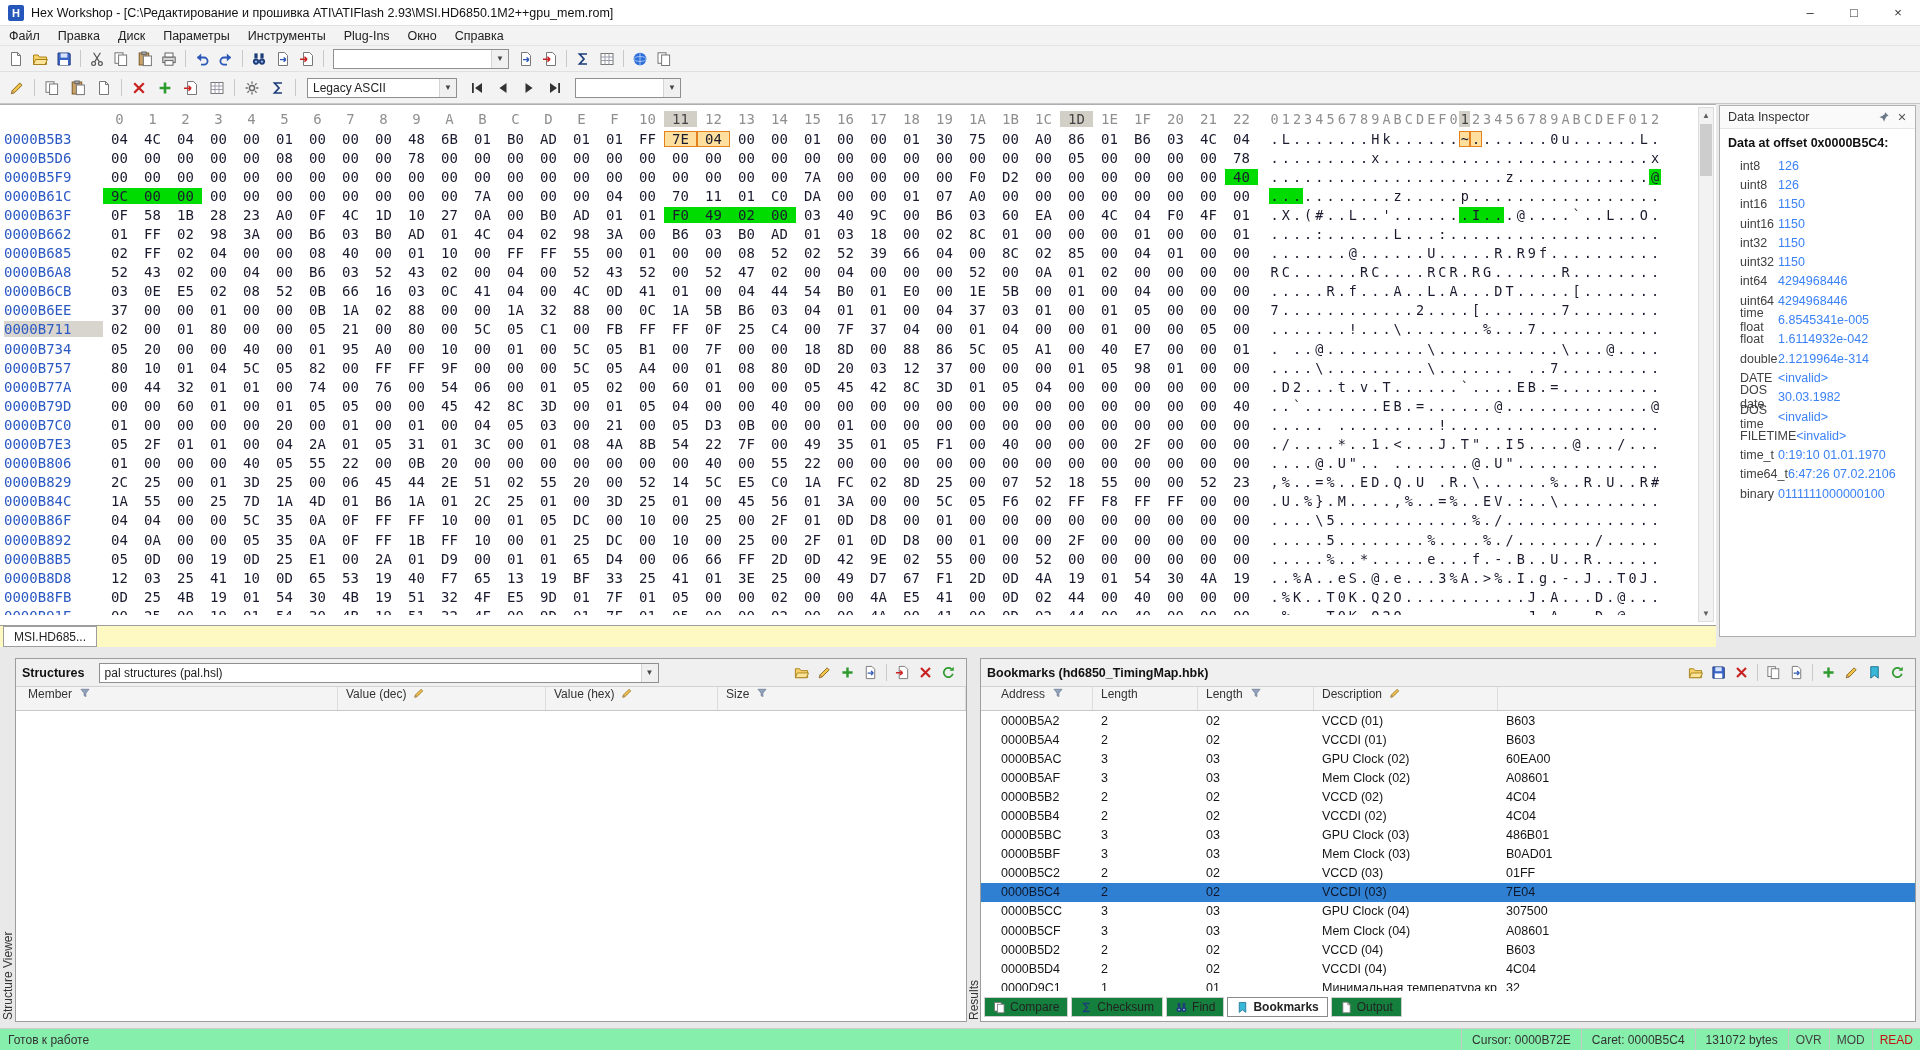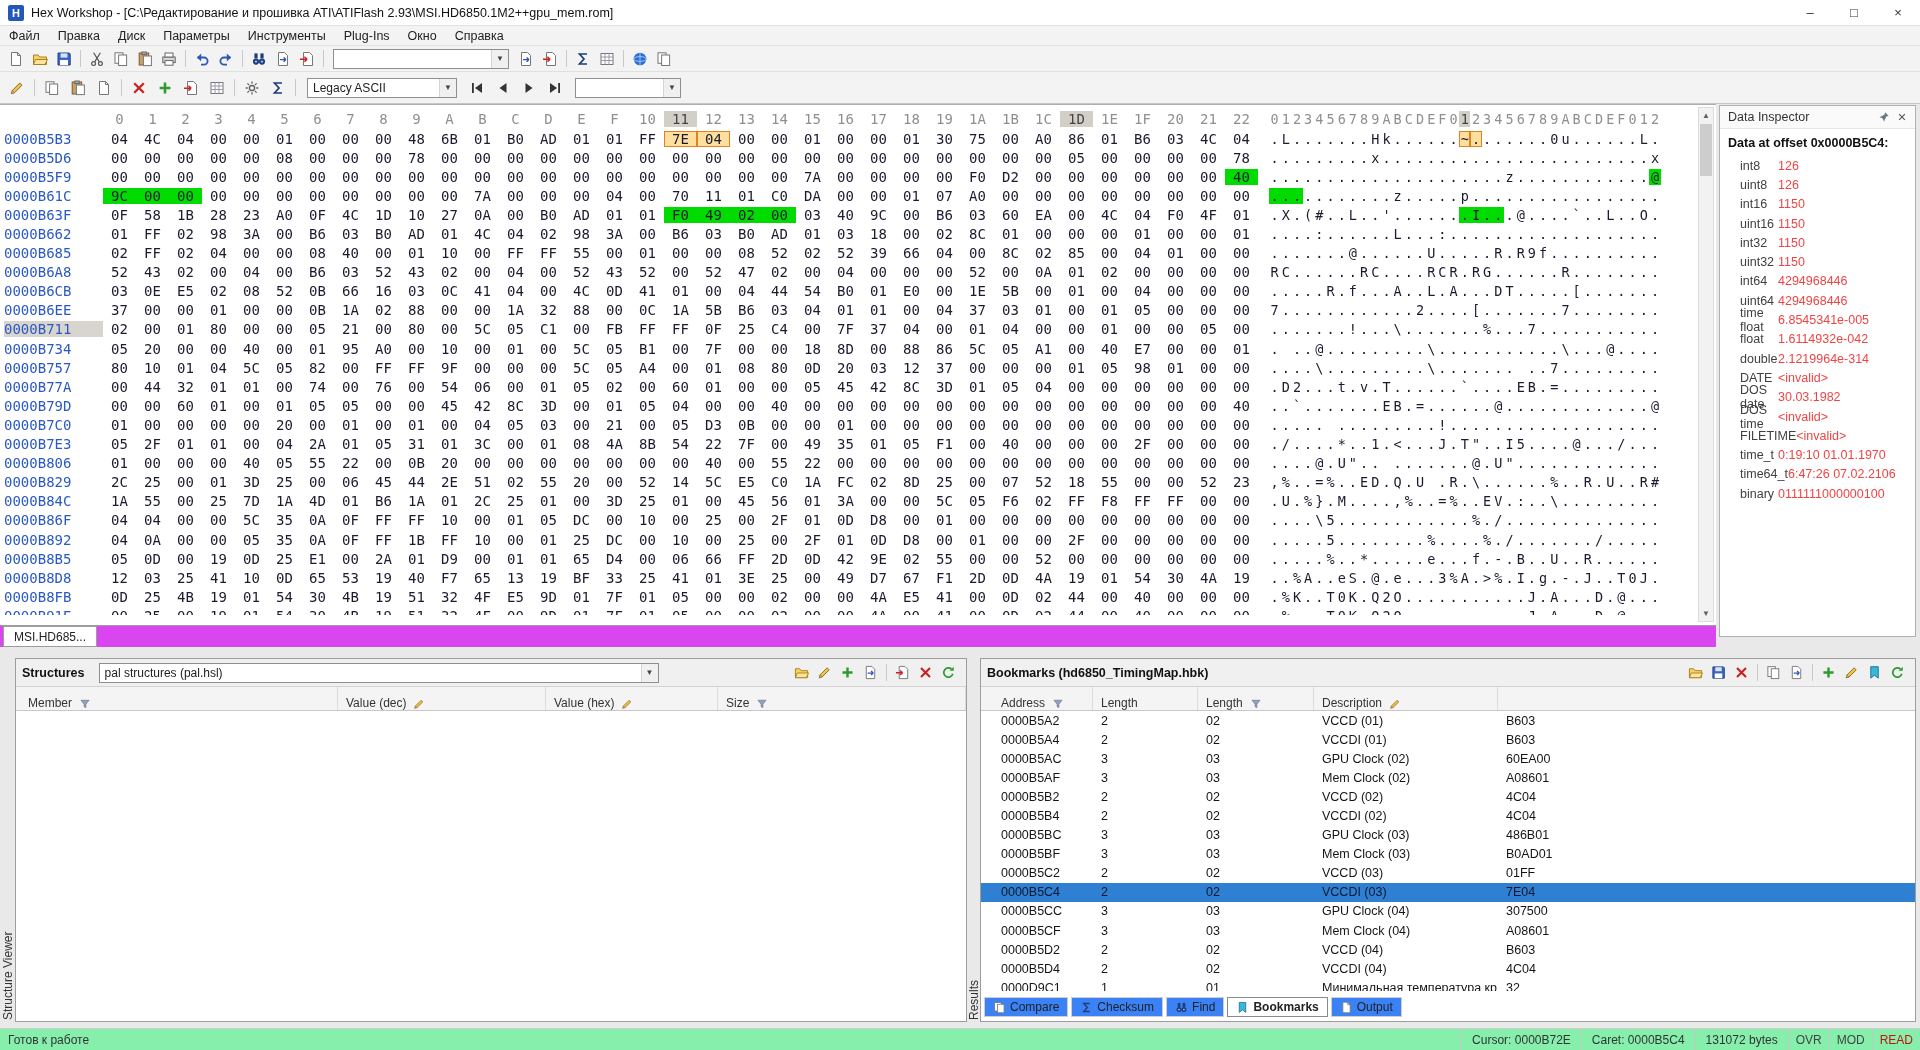--- a/index.html
+++ b/index.html
@@ -47,59 +47,59 @@
   .hl{background:#d2cfc7;color:#444}
   .sel{background:#ffdf9e;box-shadow:inset 0 0 0 1px #e2811d}
   .grn{background:#00dc00}
 
   .vscroll{position:absolute;right:2px;top:2px;width:16px;height:515px;background:#f2f2f2;border:1px solid #dcdcdc;box-sizing:border-box}
   .varrow{position:absolute;left:0;width:100%;height:15px;font-size:8px;color:#606060;display:flex;align-items:center;justify-content:center}
   .varrow.up{top:0}.varrow.dn{bottom:0}
   .vthumb{position:absolute;left:1px;top:16px;width:12px;height:52px;background:#cdcdcd}
 
   
-  .tabstrip{position:absolute;left:0;top:625px;width:1716px;height:22px;background:#d946ef;border-top:1px solid #9d9d9d;display:flex;align-items:flex-end;box-sizing:border-box}
+  .tabstrip{position:absolute;left:0;top:625px;width:1716px;height:22px;background:#fef9c3;border-top:1px solid #9d9d9d;display:flex;align-items:flex-end;box-sizing:border-box}
   .doctab{margin-left:3px;height:19px;padding:0 10px;background:#fff;border:1px solid #9d9d9d;font-size:12px;display:flex;align-items:center}
 
   
   .inspector{position:absolute;left:1719px;top:105px;width:197px;height:532px;background:#fff;border:1px solid #b0b0b0;box-sizing:border-box;font-size:12.5px}
   .insp-title{height:22px;display:flex;align-items:center;padding:0 4px 0 8px;color:#333;border-bottom:1px solid #e6e6e6;background:#fafafa}
   .insp-title .icons{margin-left:auto;display:flex}
   .insp-title .tbi{width:18px;height:18px}
   .insp-title .tbi svg{width:12px;height:12px}
   .insp-head{font-weight:bold;padding:7px 8px 6px;color:#111}
   .insp-row{display:flex;align-items:center;height:19.3px}
   .insp-row .l{flex:0 0 58px;padding-left:20px;box-sizing:border-box;color:#404040}
-  .insp-row .v{color:#ef4444;white-space:nowrap}
+  .insp-row .v{color:#3b82f6;white-space:nowrap}
 
   
   .panel{position:absolute;top:658px;height:364px;background:#fff;border:1px solid #9d9d9d;box-sizing:border-box}
   .panel.structs{left:15px;width:952px}
   .panel.bkm{left:980px;width:936px}
   .phead{height:28px;background:#f0f0f0;display:flex;align-items:center;padding:0 6px;border-bottom:1px solid #d2d2d2;font-size:12.5px;box-sizing:border-box}
   .ptitle{font-weight:bold;color:#111;white-space:nowrap;margin-right:6px}
   .picons{margin-left:auto;display:flex;align-items:center}
   .phead .tbi{width:23px;height:21px}
   .phead .tbi svg{width:15px;height:15px}
   .combo.structsel{width:560px;margin-left:8px;flex:1;max-width:560px}
   .colhead{height:24px;display:grid;background:#f4f4f4;border-bottom:1px solid #c8c8c8;font-size:12px;color:#333;align-items:stretch;box-sizing:border-box}
   .structs .colhead{grid-template-columns:322px 208px 172px 1fr}
   .bkm .colhead{grid-template-columns:112px 105px 116px 184px 1fr}
-  .ch{display:flex;align-items:flex-end;gap:7px;border-right:1px solid #dcdcdc;padding-left:8px;box-sizing:border-box;overflow:hidden;white-space:nowrap}
+  .ch{display:flex;align-items:flex-start;gap:7px;border-right:1px solid #dcdcdc;padding-left:8px;box-sizing:border-box;overflow:hidden;white-space:nowrap}
   .structs .ch:first-child{padding-left:12px}
   .bkm .ch:first-child{padding-left:20px}
   .ch svg{width:12px;height:12px;flex:none}
   .structbody{position:absolute;left:0;top:52px;right:0;bottom:0;background:#fff}
   .bkrows{position:absolute;left:0;top:52px;right:0;height:280px;overflow:hidden;background:#fff}
   .bkrow{display:grid;grid-template-columns:112px 105px 116px 184px 1fr;height:19.1px;align-items:center;font-size:12.5px;color:#151515}
   .bkrow>div{padding-left:8px;overflow:hidden;white-space:nowrap}
   .bkrow>div:first-child{padding-left:20px}
   .bkrow.selrow{background:#2f80d2;color:#0f172a}
   .bktabs{position:absolute;left:3px;top:336px;height:24px;display:flex;align-items:center;gap:3px}
-  .btab{display:flex;align-items:center;gap:4px;height:20px;padding:0 8px;font-size:12px;color:#222;background:#3b82f6;border:1px solid #cfcfcf;box-sizing:border-box}
+  .btab{display:flex;align-items:center;gap:4px;height:20px;padding:0 8px;font-size:12px;color:#222;background:#15803d;border:1px solid #cfcfcf;box-sizing:border-box}
   .btab.active{background:#fff;border-color:#8a8a8a;font-weight:bold}
   .btab svg{width:13px;height:13px}
 
   .vlabel{position:absolute;writing-mode:vertical-rl;transform:rotate(180deg);font-size:12px;color:#333}
   .vlabel.sv{left:1px;top:895px;height:125px}
   .vlabel.rs{left:967px;top:948px;height:72px}
 
   
   .statusbar{position:absolute;left:0;top:1028px;width:1920px;height:22px;background:#86efac;border-top:1px solid #cdcdcd;display:flex;align-items:center;font-size:12px;color:#333;box-sizing:border-box}
   .sb-msg{flex:1;padding-left:8px}

